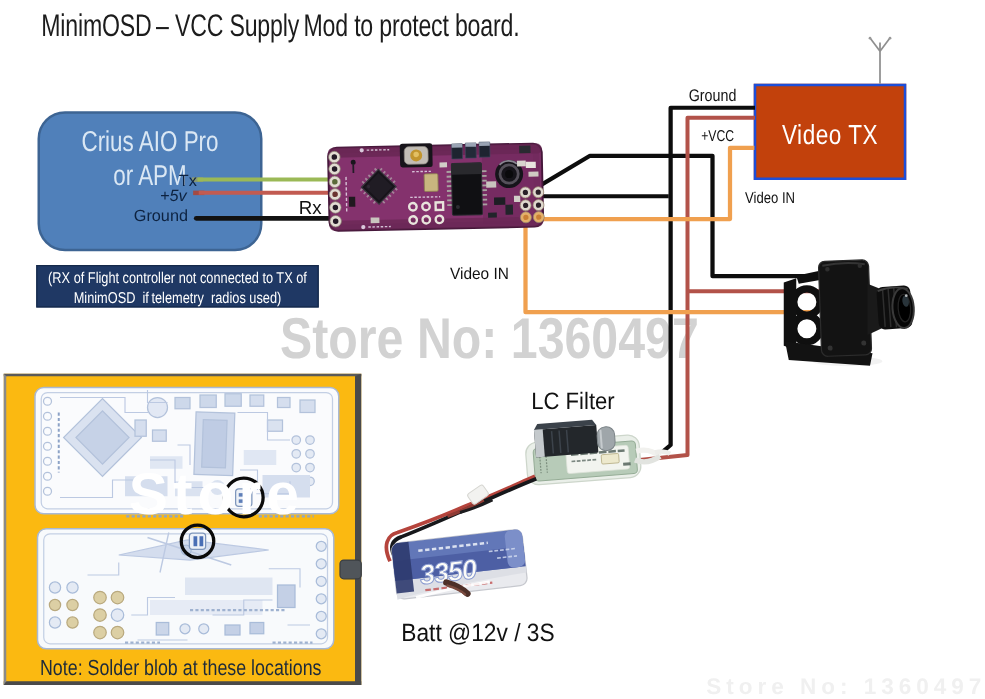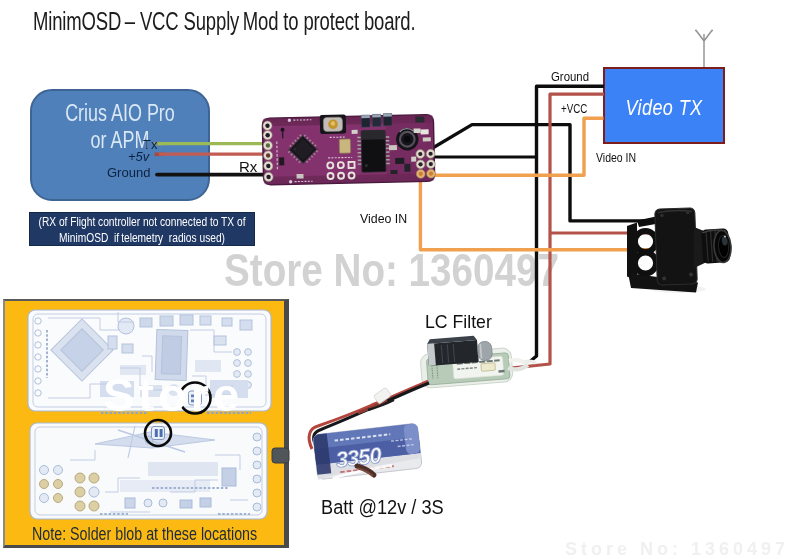--- a/index.html
+++ b/index.html
@@ -8,21 +8,21 @@
   #title{left:33px;top:7px;font-size:25px;color:#1c1c1c;letter-spacing:-0.2px;z-index:5;transform:scaleX(0.74);transform-origin:0 0;white-space:nowrap;}
   #wm-big{left:224px;top:243px;font-size:46px;font-weight:bold;color:#d2d2d2;letter-spacing:0px;z-index:1;transform-origin:0 0;transform:scaleX(0.84);white-space:nowrap;}
   #wm-br{left:565px;top:539px;font-size:18px;font-weight:bold;color:#f0f0f0;letter-spacing:4px;z-index:1;white-space:nowrap;}
   #bluebox{left:30px;top:89px;width:136px;height:108px;background:#5080BA;border:2px solid #3D6493;border-radius:22px;z-index:2;padding-left:40px;}
   #bluebox .t1{position:absolute;left:0;right:0;top:9px;text-align:center;font-size:23px;line-height:27px;color:#DAE7F4;transform:scaleX(0.78);transform-origin:50% 0;white-space:nowrap;}
   #lbl-tx{left:143px;top:136.5px;font-size:13px;color:#0d2240;z-index:5;}
   #lbl-5v{left:128px;top:149px;font-size:13px;color:#0d2240;z-index:5;font-style:italic;}
   #lbl-gnd{left:107px;top:165px;font-size:13px;color:#0d2240;z-index:5;}
   #navybox{left:29px;top:212px;width:224px;height:32px;background:#1F3864;border:1px solid #15294a;color:#ffffff;font-size:12.5px;z-index:2;overflow:visible;text-decoration:underline;}
   #navybox .in{position:absolute;left:-25px;top:2px;width:274px;text-align:center;line-height:15.5px;transform:scaleX(0.817);transform-origin:50% 0;white-space:nowrap;}
-  #orangebox{left:603px;top:67px;width:118px;height:73px;background:#3b82f6;border:2px solid #7f1d1d;z-index:2;font-style:italic;}
+  #orangebox{left:603px;top:67px;width:118px;height:73px;background:#c2410c;border:2px solid #1d4ed8;z-index:2;}
   #orangebox .t{position:absolute;left:0;right:0;top:26px;text-align:center;font-size:22px;color:#ffffff;letter-spacing:0.5px;transform:scaleX(0.82);transform-origin:50% 0;white-space:nowrap;}
   #yellowbox{left:3px;top:299px;width:279px;height:244px;background:#FBB911;border-top:2px solid #5a5a5a;border-left:2px solid #8a8a8a;border-right:5px solid #4a4a4a;border-bottom:3px solid #4a4a4a;z-index:2;}
   #notetext{left:32px;top:524px;font-size:17.5px;color:#1d2a3a;z-index:5;transform:scaleX(0.815);transform-origin:0 0;white-space:nowrap;}
   #lbl-rx{left:239px;top:123.5px;font-size:15px;color:#111;z-index:5;margin-top:34px;}
   #lbl-vin1{left:360px;top:211px;font-size:13px;color:#111;z-index:5;transform:scaleX(0.95);transform-origin:0 0;}
   #lbl-gnd2{left:551px;top:69px;font-size:13.5px;color:#111;z-index:5;transform:scaleX(0.845);transform-origin:0 0;}
   #lbl-vcc{left:561px;top:102px;font-size:12.5px;color:#111;z-index:5;transform:scaleX(0.78);transform-origin:0 0;}
   #lbl-vin2{left:596px;top:151px;font-size:12.5px;color:#111;z-index:5;transform:scaleX(0.84);transform-origin:0 0;}
   #lbl-lc{left:425px;top:311px;font-size:19px;color:#111;z-index:5;transform:scaleX(0.93);transform-origin:0 0;}
   #lbl-batt{left:321px;top:496px;font-size:20px;color:#111;z-index:5;transform:scaleX(0.91);transform-origin:0 0;white-space:nowrap;}

